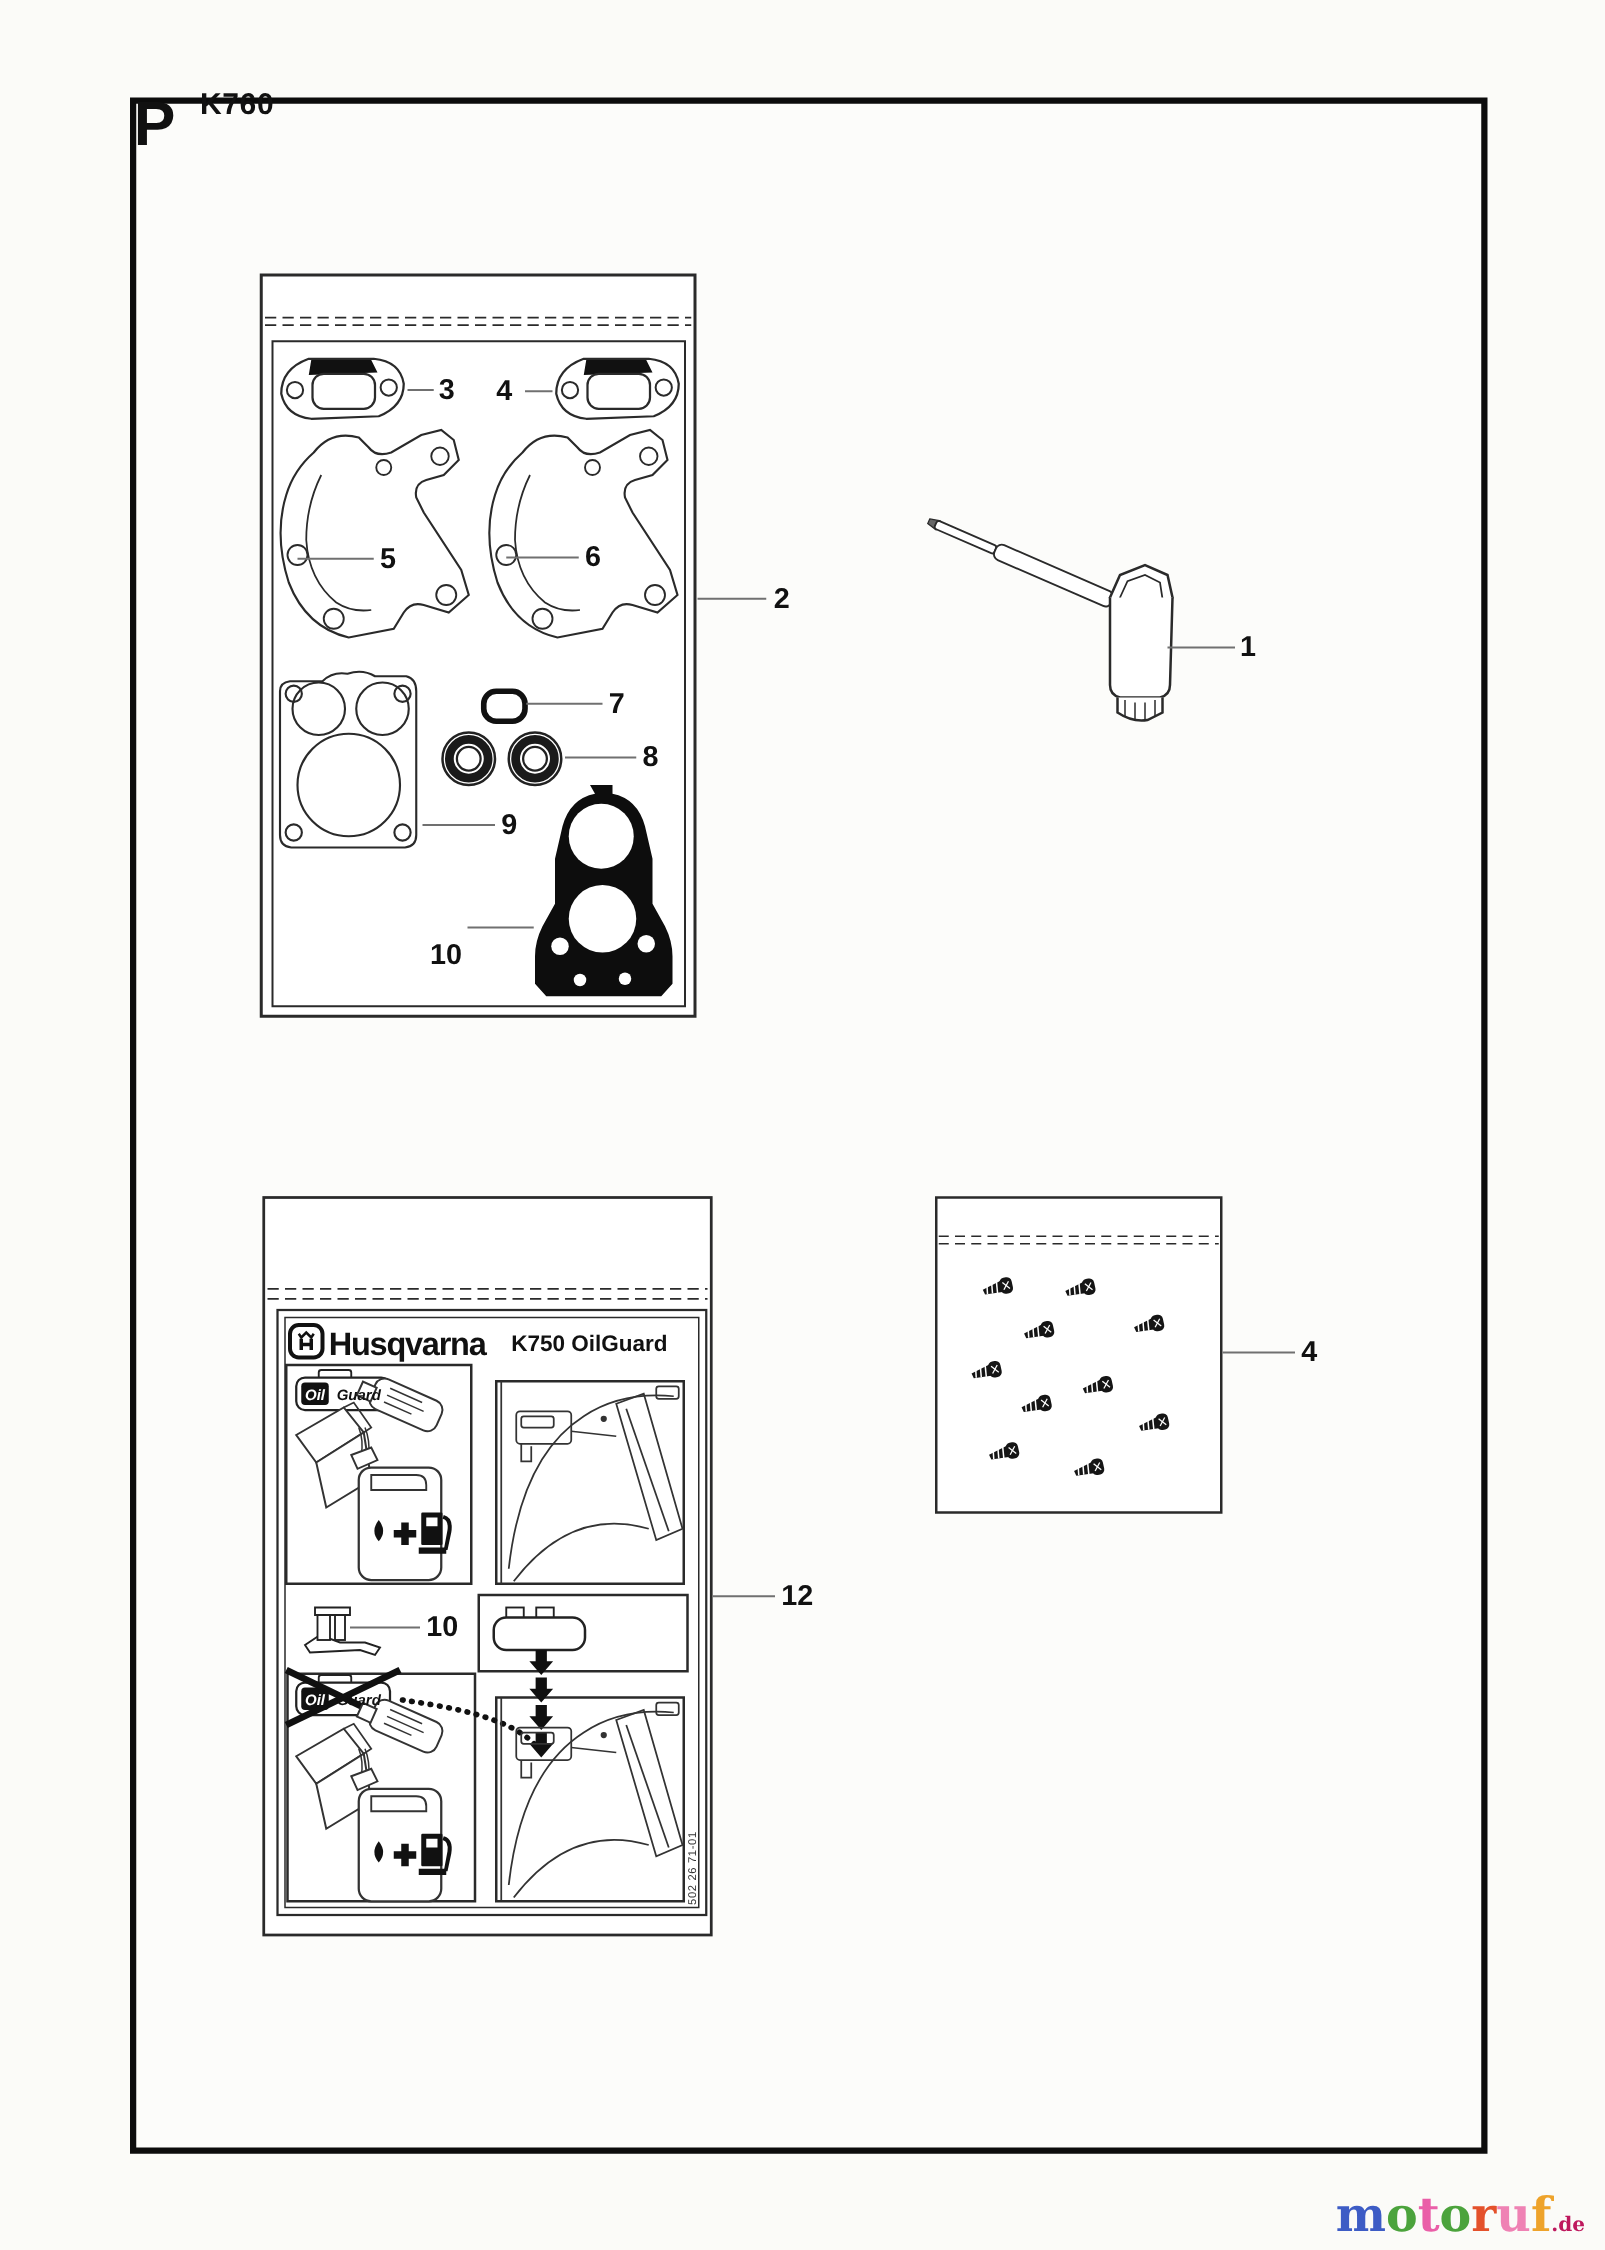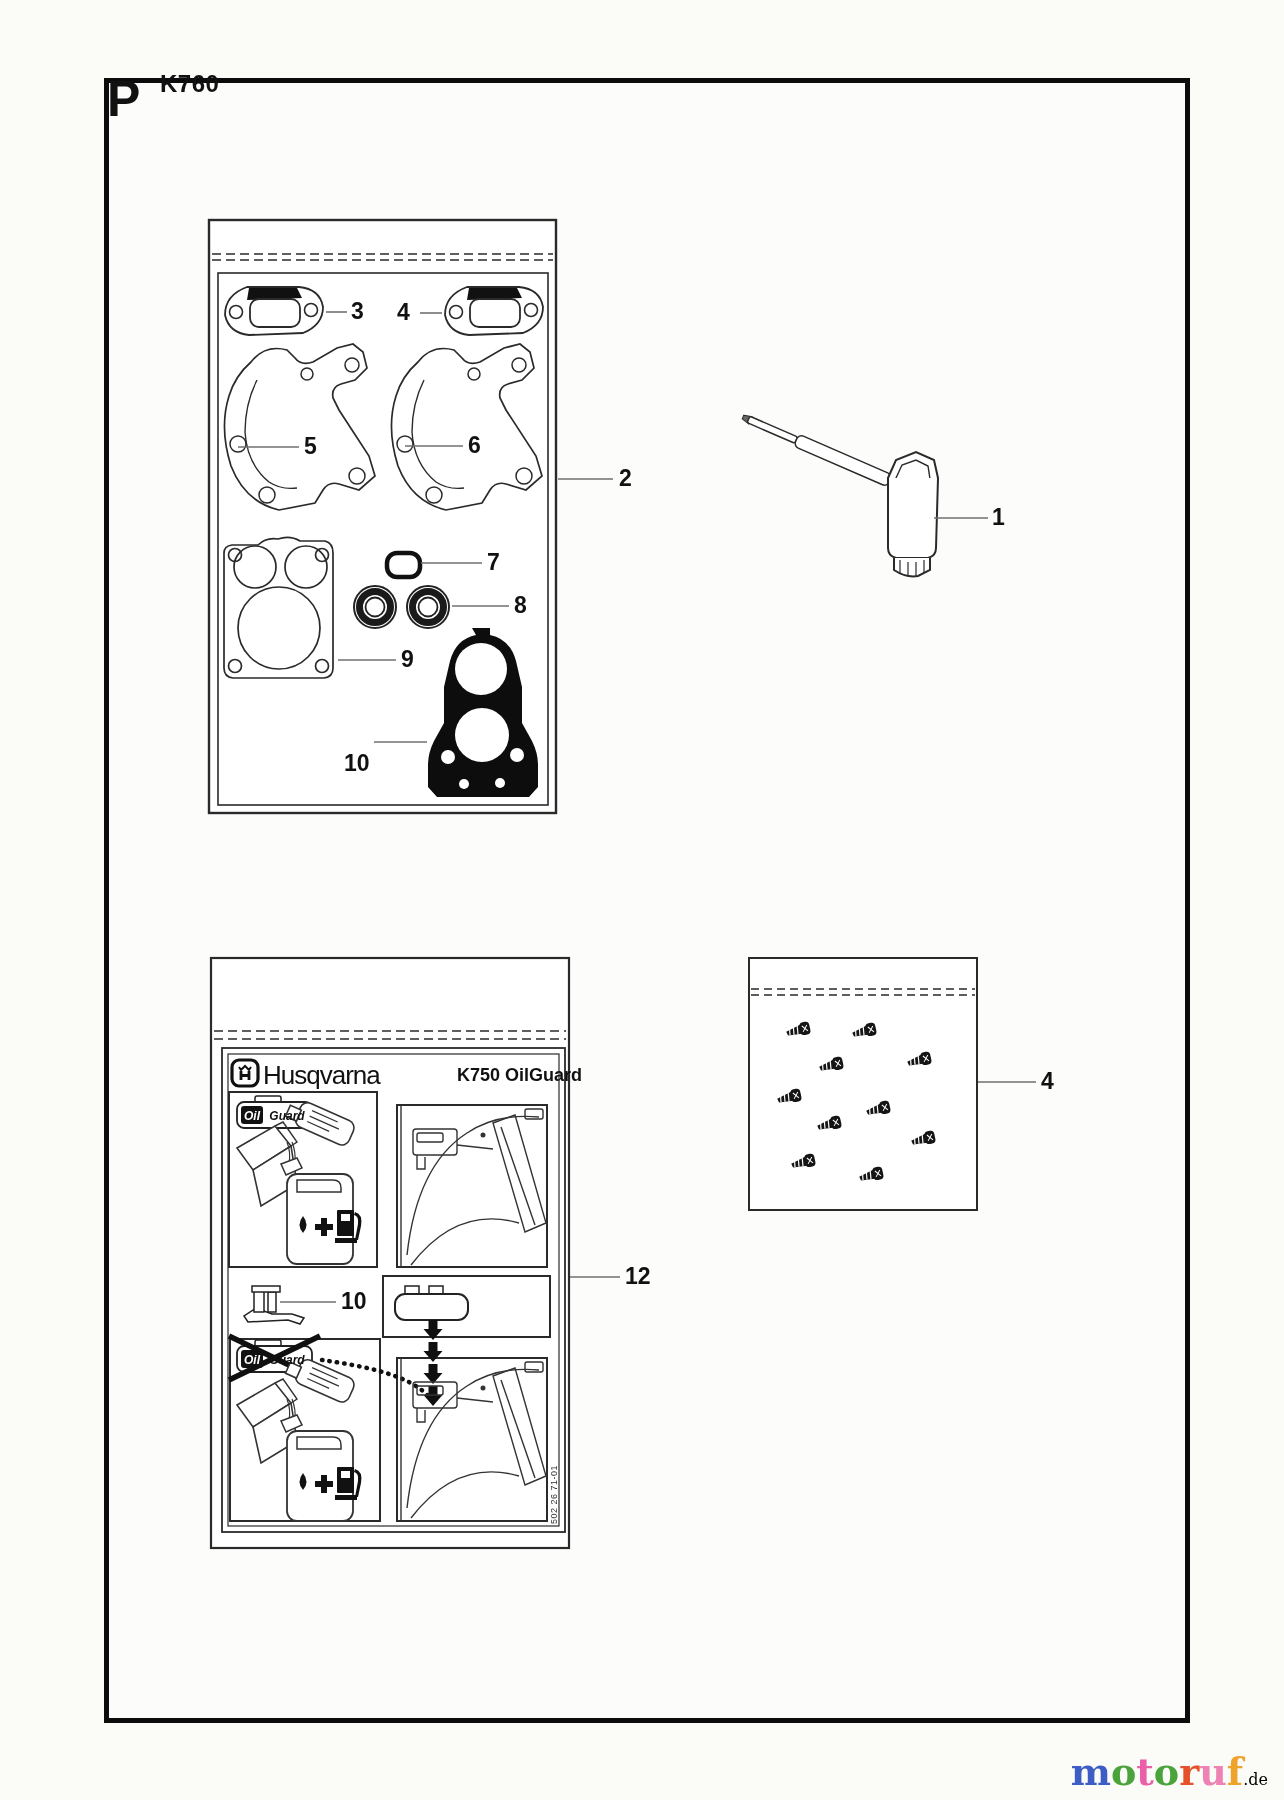--- a/index.html
+++ b/index.html
@@ -5,27 +5,27 @@
   html,body{margin:0;padding:0;background:#fbfbf8;}
   #stage{position:relative;width:1284px;height:1800px;background:#fbfbf8;overflow:hidden;
          font-family:"Liberation Sans",sans-serif;color:#111;}
   #page-frame{position:absolute;left:104px;top:78px;width:1086px;height:1645px;
               border:5px solid #0c0c0c;background:#fcfcfa;box-sizing:border-box;}
   #canvas{position:absolute;left:0;top:0;}
   .txt{position:absolute;white-space:nowrap;}
   #section-letter{left:107px;top:74px;font-size:50px;font-weight:700;line-height:1;}
   #model-label{left:160px;top:70px;font-size:24px;font-weight:700;letter-spacing:.5px;}
   .callout{font-size:23px;font-weight:700;line-height:1;}
-  #brand-text{left:263px;top:1060px;font-size:26px;font-weight:400;letter-spacing:-1px;}
-  #sheet-title{left:409px;top:1065px;font-size:18px;font-weight:700;margin-left:48px;}
+  #brand-text{left:263px;top:1060px;font-size:26px;font-weight:700;letter-spacing:-1px;}
+  #sheet-title{left:409px;top:1065px;font-size:18px;font-weight:700;}
   #part-code{left:549px;top:1524px;font-size:9px;color:#333;transform:rotate(-90deg);
              transform-origin:0 0;letter-spacing:.5px;}
   #watermark{right:16px;top:1753px;font-family:"DejaVu Serif",serif;font-weight:700;
              font-size:38px;line-height:1;}
-  #watermark .suffix{font-size:16px;color:#000000;font-weight:400;}
+  #watermark .suffix{font-size:16px;color:#be185d;font-weight:700;}
   #husq-logo{position:absolute;left:230px;top:1058px;}
 </style>
 </head>
 <body>
 
 <div id="stage">
 
   <div id="page-frame"></div>
 
   <svg id="canvas" width="1284" height="1800" viewBox="0 0 1284 1800">

